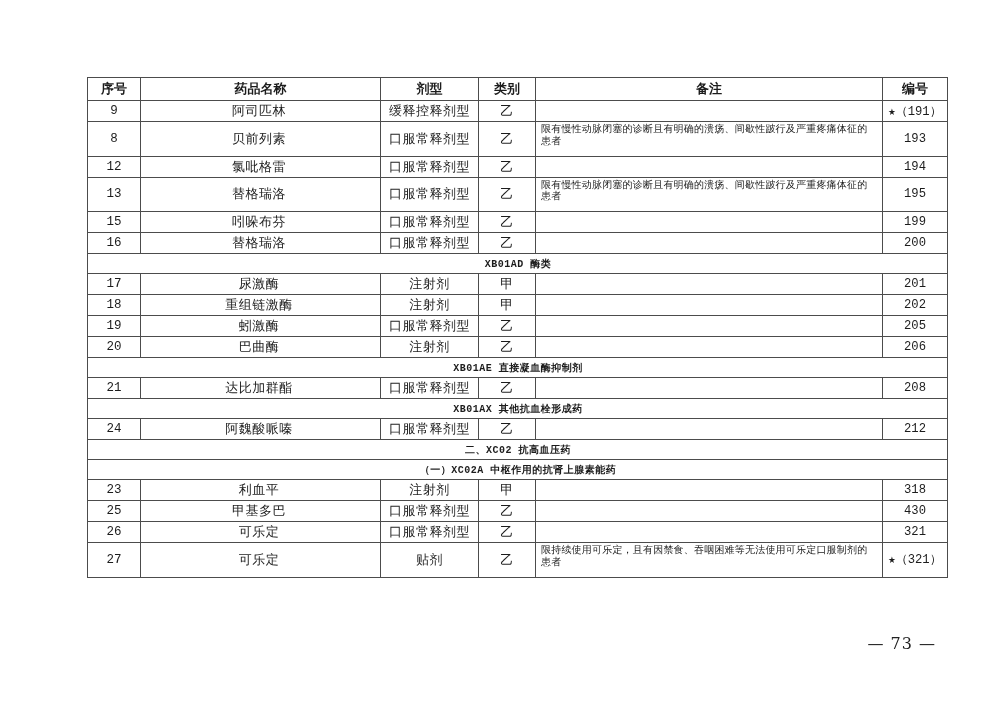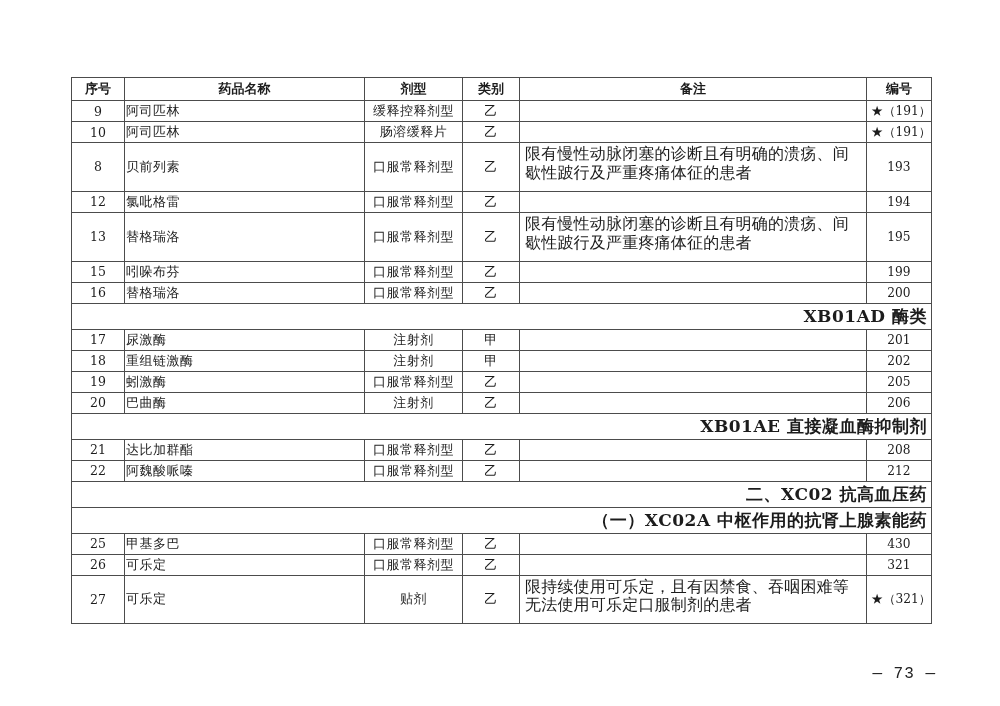--- a/index.html
+++ b/index.html
@@ -10,69 +10,69 @@
   body {
     width: 1000px;
     height: 706px;
     position: relative;
     overflow: hidden;
     font-family: "DejaVu Serif", "Liberation Serif", serif;
     color: #1c1c1c;
   }
   .doc-table {
     position: absolute;
-    left: 71px;
+    left: 87px;
     top: 77px;
     width: 860px;
     border-collapse: collapse;
     table-layout: fixed;
     border: 1.5px solid #3d3d3d;
     font-size: 13px;
+    font-family: Liberation Mono, monospace;
   }
   .doc-table th, .doc-table td {
     border: 1px solid #4c4c4c;
     padding: 1px 4px;
     vertical-align: middle;
     overflow: hidden;
   }
   .doc-table thead tr { height: 22px; }
   .doc-table tbody tr { height: 20px; }
   .doc-table th {
     font-weight: bold;
     text-align: center;
     font-size: 13px;
     padding: 2px 2px;
   }
   td.c-no     { text-align: center; font-size: 12.5px; }
-  td.c-name   { text-align: left; padding-left: 1px; letter-spacing: 0.5px; }
+  td.c-name   { text-align: center; padding-left: 1px; letter-spacing: 0.5px; }
   td.c-form   { text-align: center; letter-spacing: 0.5px; }
   td.c-cat    { text-align: center; letter-spacing: 0.5px; }
   td.c-note   {
     text-align: left;
-    font-size: 16px;
+    font-size: 10px;
     line-height: 1.18;
     padding: 2px 6px 8px 5px;
     letter-spacing: 0.2px;
   }
   td.c-code   { text-align: center; font-size: 12.2px; white-space: nowrap; }
   td.c-section {
-    text-align: right;
+    text-align: center;
     font-weight: bold;
     padding-left: 5px;
     letter-spacing: 0.5px;
-    font-size: 17px;
+    font-size: 10px;
   }
   .page-footer {
     position: absolute;
-    top: 665px;
+    top: 634px;
     right: 64px;
     font-size: 16px;
     letter-spacing: 1px;
     color: #222;
-    font-family: Liberation Mono, monospace;
   }
 </style>
 </head>
 <body>
 
 <table class="doc-table">
   <colgroup>
     <col style="width:53px">
     <col style="width:240px">
     <col style="width:98px">
@@ -92,28 +92,20 @@
   </thead>
   <tbody id="table-body">
       <tr>
         <td class="c-no">9</td>
         <td class="c-name">阿司匹林</td>
         <td class="c-form">缓释控释剂型</td>
         <td class="c-cat">乙</td>
         <td class="c-note"></td>
         <td class="c-code">★（191）</td>
       </tr>
-      <tr>
-        <td class="c-no">10</td>
-        <td class="c-name">阿司匹林</td>
-        <td class="c-form">肠溶缓释片</td>
-        <td class="c-cat">乙</td>
-        <td class="c-note"></td>
-        <td class="c-code">★（191）</td>
-      </tr>
       <tr class="note-row">
         <td class="c-no">8</td>
         <td class="c-name">贝前列素</td>
         <td class="c-form">口服常释剂型</td>
         <td class="c-cat">乙</td>
         <td class="c-note">限有慢性动脉闭塞的诊断且有明确的溃疡、间歇性跛行及严重疼痛体征的患者</td>
         <td class="c-code">193</td>
       </tr>
       <tr>
         <td class="c-no">12</td>
@@ -187,32 +179,43 @@
       </tr>
       <tr>
         <td class="c-no">21</td>
         <td class="c-name">达比加群酯</td>
         <td class="c-form">口服常释剂型</td>
         <td class="c-cat">乙</td>
         <td class="c-note"></td>
         <td class="c-code">208</td>
       </tr>
       <tr>
-        <td class="c-no">22</td>
+        <td colspan="6" class="c-section">XB01AX 其他抗血栓形成药</td>
+      </tr>
+      <tr>
+        <td class="c-no">24</td>
         <td class="c-name">阿魏酸哌嗪</td>
         <td class="c-form">口服常释剂型</td>
         <td class="c-cat">乙</td>
         <td class="c-note"></td>
         <td class="c-code">212</td>
       </tr>
       <tr>
         <td colspan="6" class="c-section">二、XC02 抗高血压药</td>
       </tr>
       <tr>
         <td colspan="6" class="c-section">（一）XC02A 中枢作用的抗肾上腺素能药</td>
+      </tr>
+      <tr>
+        <td class="c-no">23</td>
+        <td class="c-name">利血平</td>
+        <td class="c-form">注射剂</td>
+        <td class="c-cat">甲</td>
+        <td class="c-note"></td>
+        <td class="c-code">318</td>
       </tr>
       <tr>
         <td class="c-no">25</td>
         <td class="c-name">甲基多巴</td>
         <td class="c-form">口服常释剂型</td>
         <td class="c-cat">乙</td>
         <td class="c-note"></td>
         <td class="c-code">430</td>
       </tr>
       <tr>

